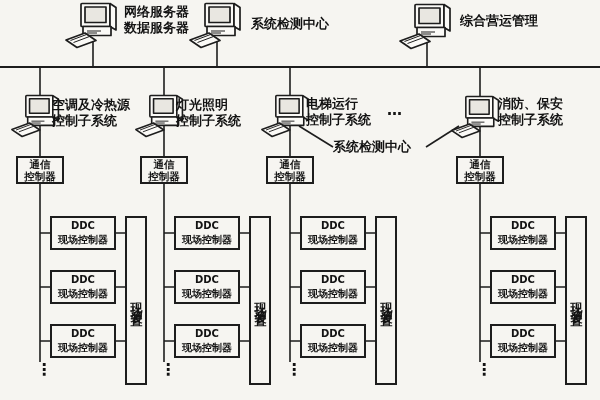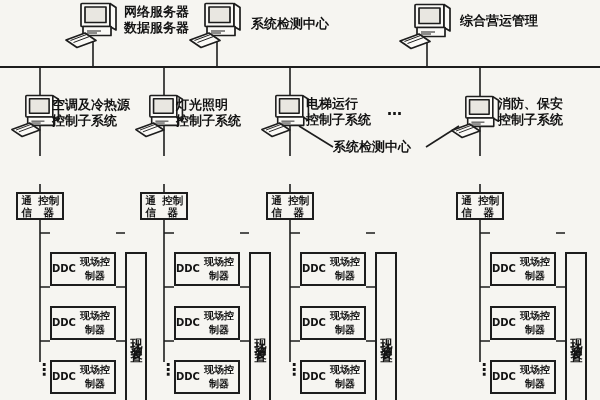--- a/index.html
+++ b/index.html
@@ -11,22 +11,22 @@
   .wire.bus{stroke-width:2.2;}
   .node{position:absolute;z-index:2;}
   .icon{width:58px;height:48px;display:block;}
   .icon.small{width:54px;height:45px;}
   .ic{stroke:var(--line,#1d1d1d);stroke-width:1.7;fill:var(--icon-fill,#fbfaf7);stroke-linejoin:round;}
   .ic .scr{fill:var(--screen-fill,#e9e7e1);}
   .ic .thin{stroke-width:1;fill:none;}
   .lbl{position:absolute;z-index:3;font-weight:700;font-size:13px;line-height:15.5px;white-space:nowrap;}
   .lbl.center{white-space:normal;}
   .box{position:absolute;z-index:2;border:2px solid var(--line,#1d1d1d);
-       background:var(--background,#f6f5f1);display:flex;flex-direction:row;
-       align-items:center;justify-content:center;font-weight:700;text-align:center;margin-top:36px;}
+       background:var(--background,#f6f5f1);display:flex;flex-direction:column;
+       align-items:center;justify-content:center;font-weight:700;text-align:center;}
   .comm{width:44px;height:24px;font-size:10.5px;line-height:12px;}
   .ddc{width:62px;height:30px;font-size:10px;line-height:14px;}
   .tall{width:18px;height:165px;font-size:12px;writing-mode:vertical-rl;text-orientation:upright;
         letter-spacing:4px;display:flex;align-items:center;justify-content:center;}
   .vdots{position:absolute;z-index:2;font-size:16px;font-weight:700;line-height:16px;}
   .hdots{position:absolute;z-index:3;font-size:15px;font-weight:700;letter-spacing:1px;}
 </style>
 </head>
 <body>
 

